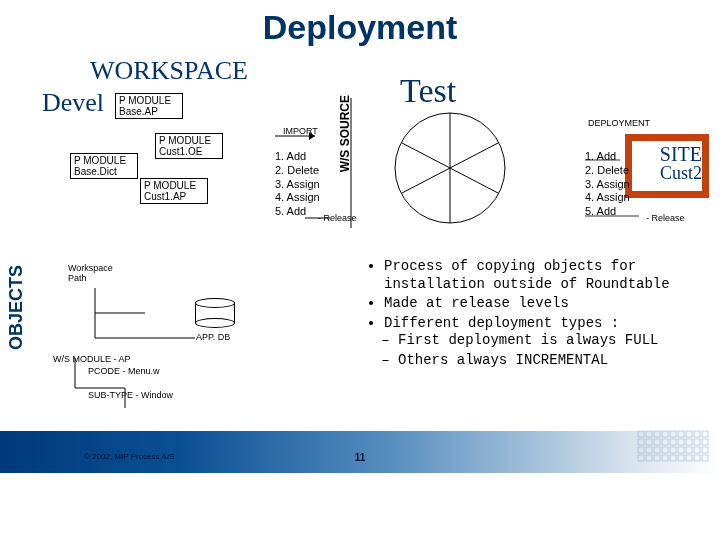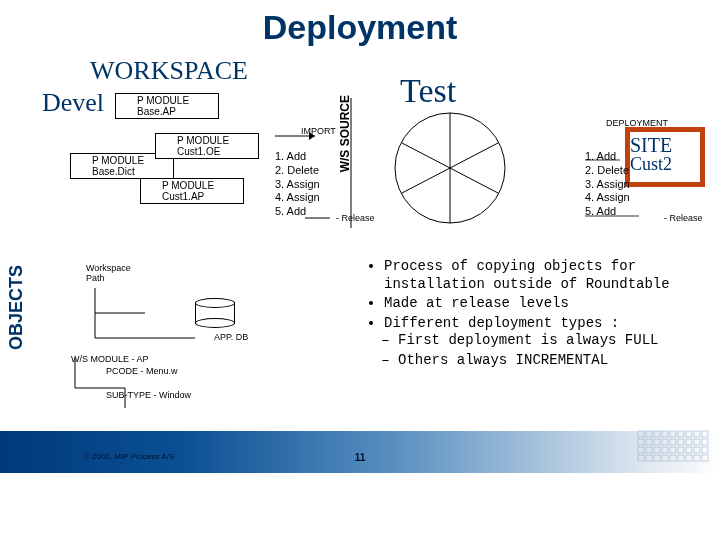--- a/index.html
+++ b/index.html
@@ -57,21 +57,21 @@
     width: 690px;
     height: 380px;
   }
   .box {
     position: absolute;
     border: 1px solid #000;
     background: #fff;
     font-size: 10px;
     font-family: Arial, sans-serif;
     color: #000;
-    padding: 1px 21px;
+    padding: 1px 3px;
     line-height: 1.1;
     white-space: nowrap;
   }
   .nob { border: none; background: transparent; }
   .vlabel {
     writing-mode: vertical-rl;
     transform: rotate(180deg);
     font-family: Arial, sans-serif;
   }
   .objects-lbl {
@@ -284,21 +284,21 @@
       <line x1="60" y1="60" x2="60" y2="5" stroke="#000"></line>
       <line x1="60" y1="60" x2="108" y2="35" stroke="#000"></line>
       <line x1="60" y1="60" x2="108" y2="85" stroke="#000"></line>
       <line x1="60" y1="60" x2="60" y2="115" stroke="#000"></line>
       <line x1="60" y1="60" x2="12" y2="85" stroke="#000"></line>
       <line x1="60" y1="60" x2="12" y2="35" stroke="#000"></line>
     </svg>
 
     <div class="box nob small" style="top:60px; left:560px;">DEPLOYMENT</div>
 
-    <div style="position:absolute; top:69px; left:600px; width:70px; height:50px; border:5px solid #c2410c; text-align:left; font-family: Georgia, serif;">
+    <div style="position:absolute; top:76px; left:600px; width:70px; height:50px; border:7px solid #c2410c; text-align:right; font-family: Georgia, serif;">
       <div style="font-size:20px; line-height:1; margin-top:3px; color:#003366;">SITE</div>
       <div style="font-size:18px; line-height:1; color:#003366;">Cust2</div>
     </div>
 
     <div class="ol" style="top:92px; left:560px;">
       <div>1. Add</div>
       <div>2. Delete</div>
       <div>3. Assign</div>
       <div>4. Assign</div>
       <div>5. Add</div>

